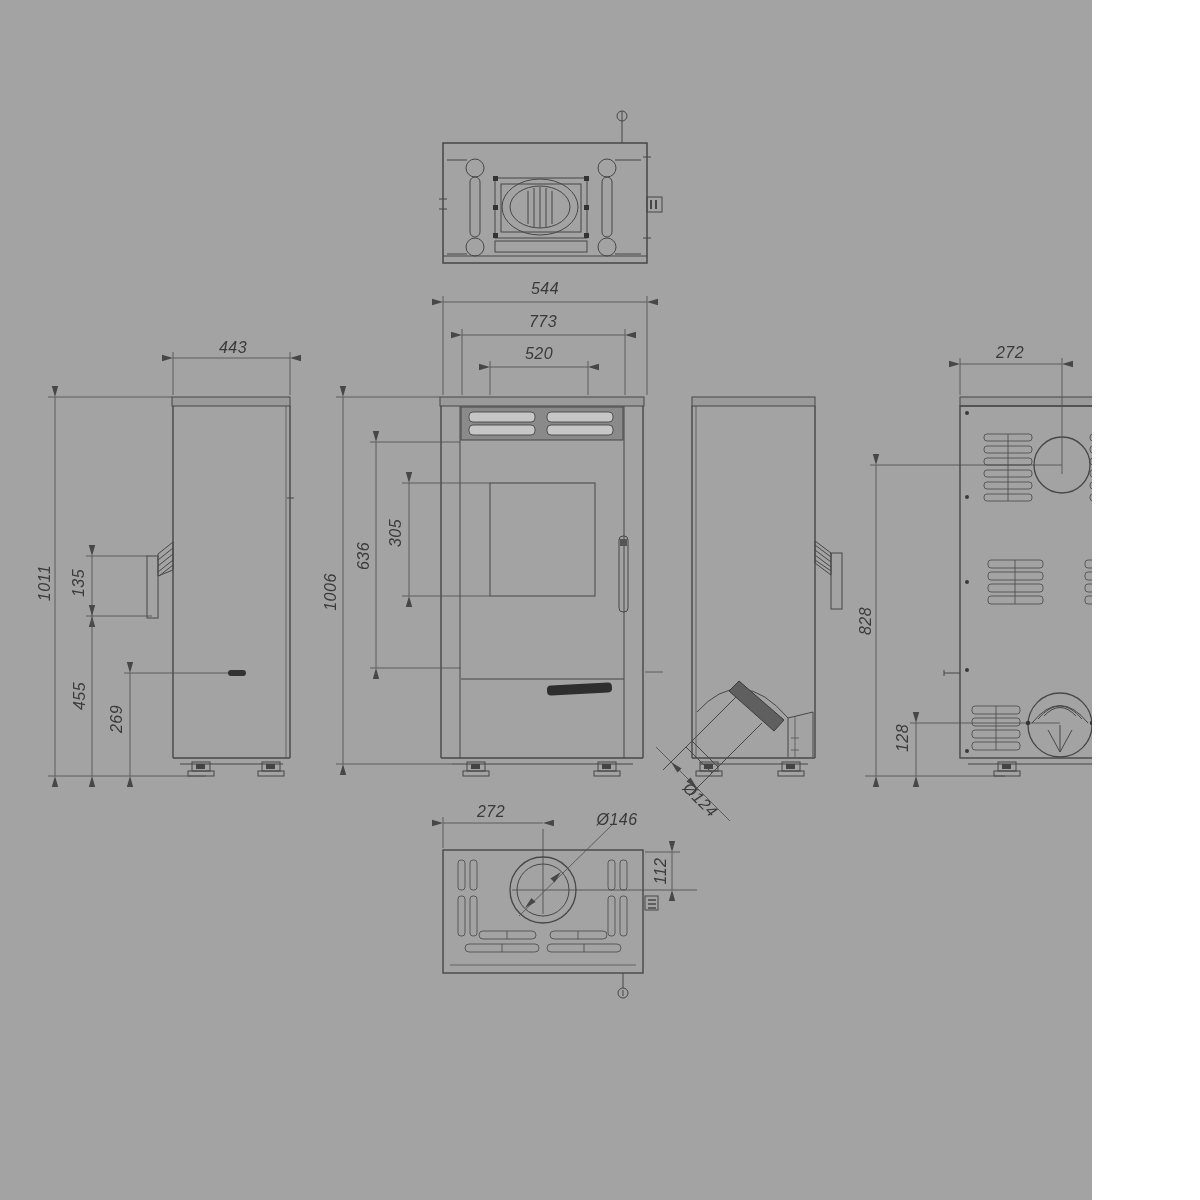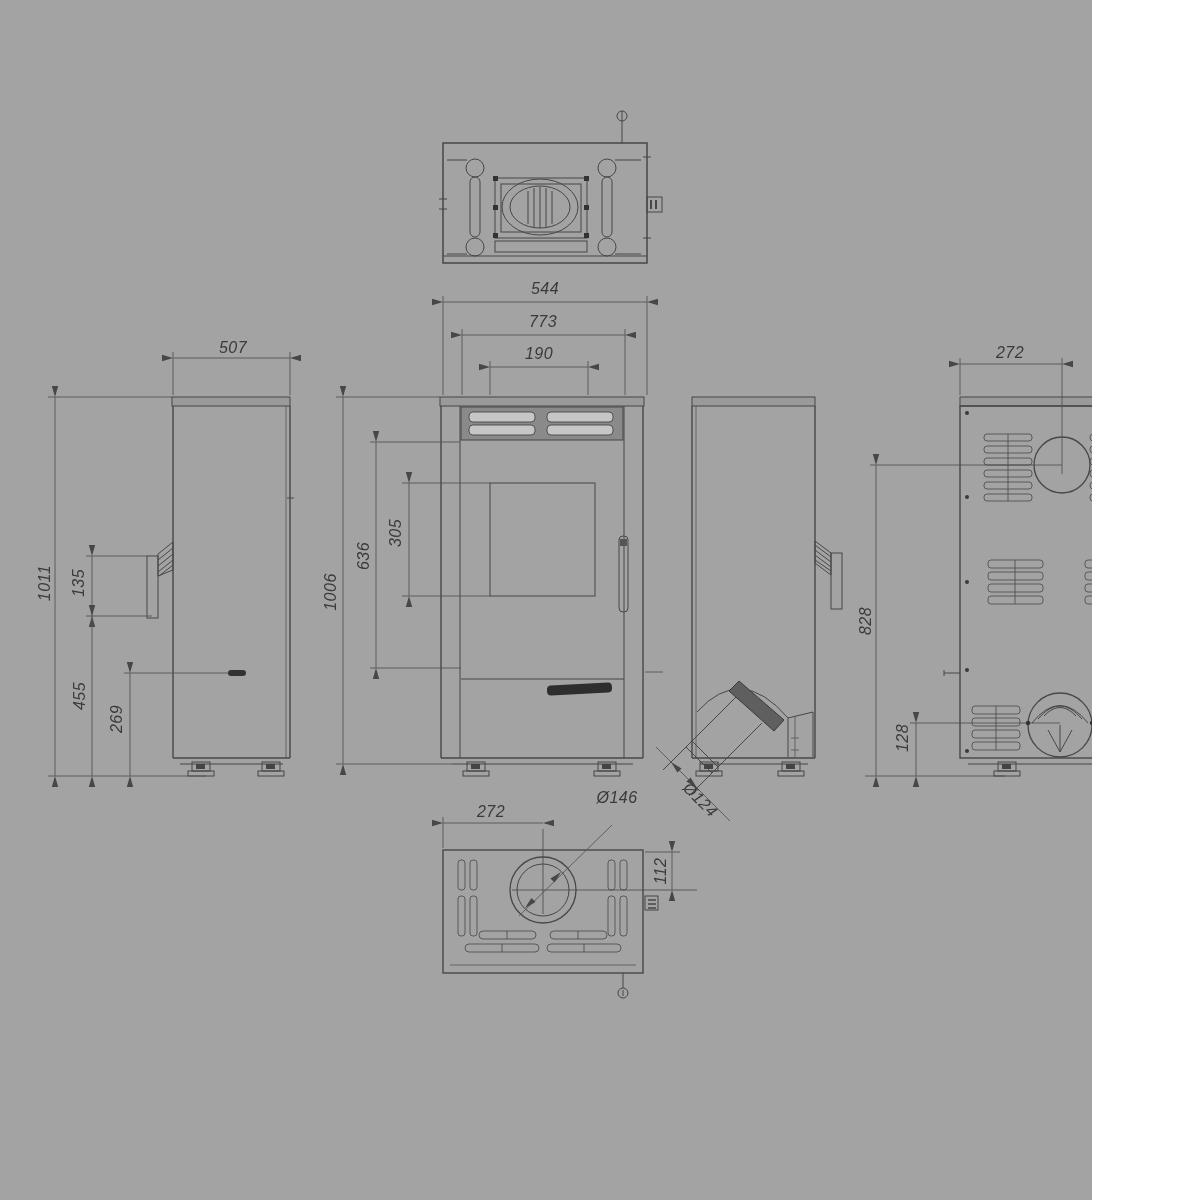--- a/index.html
+++ b/index.html
@@ -331,30 +331,30 @@
     <line x1="612" y1="825" x2="519" y2="916"></line>
     <polygon points="561,872 554.6,882.6 550.4,878.4" fill="#474747" stroke="none"></polygon>
     <polygon points="525,908 535.6,902.1 531.4,897.9" fill="#474747" stroke="none"></polygon>
     <line x1="645" y1="852" x2="680" y2="852"></line>
     <line x1="672" y1="852" x2="672" y2="890" marker-start="url(#ar)" marker-end="url(#ar)"></line>
   </g>
 </svg>
 
 <span class="dim-label" style="left:545px;top:289px">544</span>
 <span class="dim-label" style="left:543px;top:322px">773</span>
-<span class="dim-label" style="left:539px;top:354px">190</span>
-<span class="dim-label" style="left:233px;top:348px">507</span>
+<span class="dim-label" style="left:539px;top:354px">520</span>
+<span class="dim-label" style="left:233px;top:348px">443</span>
 <span class="dim-label v" style="left:45px;top:583px">1011</span>
 <span class="dim-label v" style="left:79px;top:583px">135</span>
 <span class="dim-label v" style="left:80px;top:696px">455</span>
 <span class="dim-label v" style="left:117px;top:719px">269</span>
 <span class="dim-label v" style="left:331px;top:592px">1006</span>
 <span class="dim-label v" style="left:364px;top:556px">636</span>
 <span class="dim-label v" style="left:396px;top:533px">305</span>
 <span class="dim-label v" style="left:866px;top:621px">828</span>
 <span class="dim-label v" style="left:903px;top:738px">128</span>
 <span class="dim-label" style="left:1010px;top:353px">272</span>
 <span class="dim-label" style="left:491px;top:812px">272</span>
-<span class="dim-label" style="left:617px;top:798px">Ø146</span>
+<span class="dim-label" style="left:617px;top:820px">Ø146</span>
 <span class="dim-label v" style="left:661px;top:871px">112</span>
 <span class="dim-label d45" style="left:700px;top:800px">Ø124</span>
 
 </div>
 
 </body></html>

